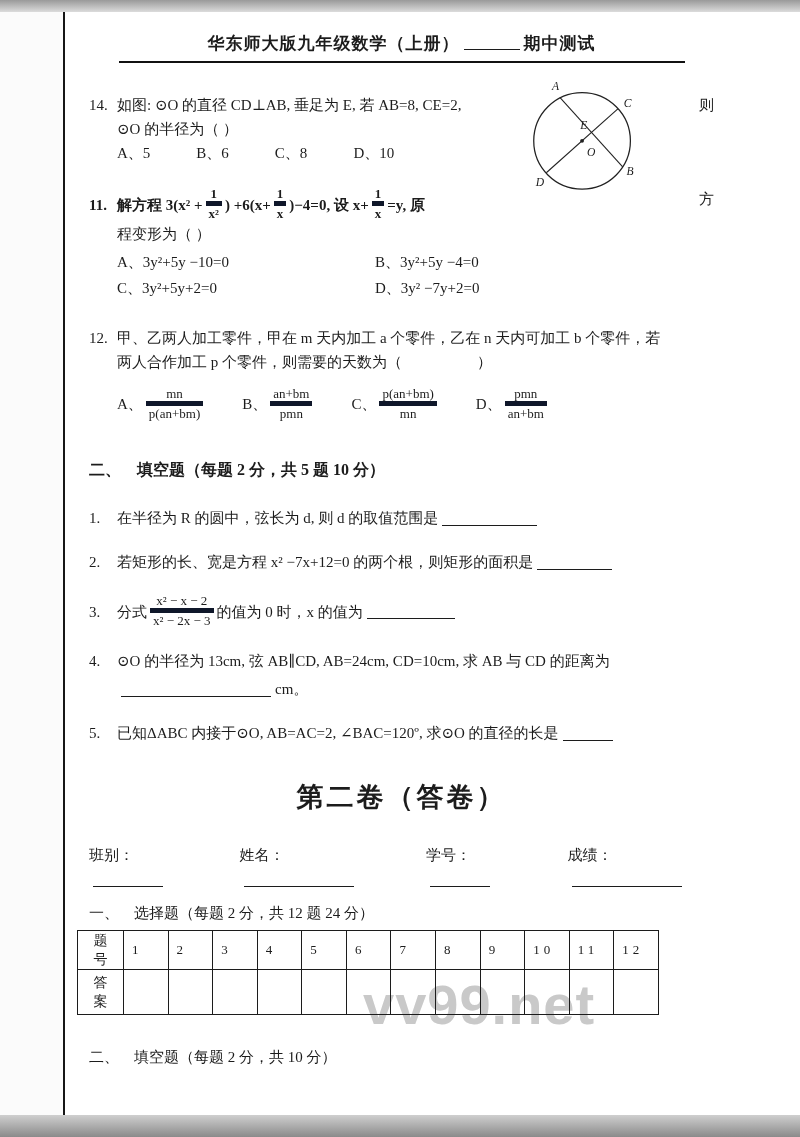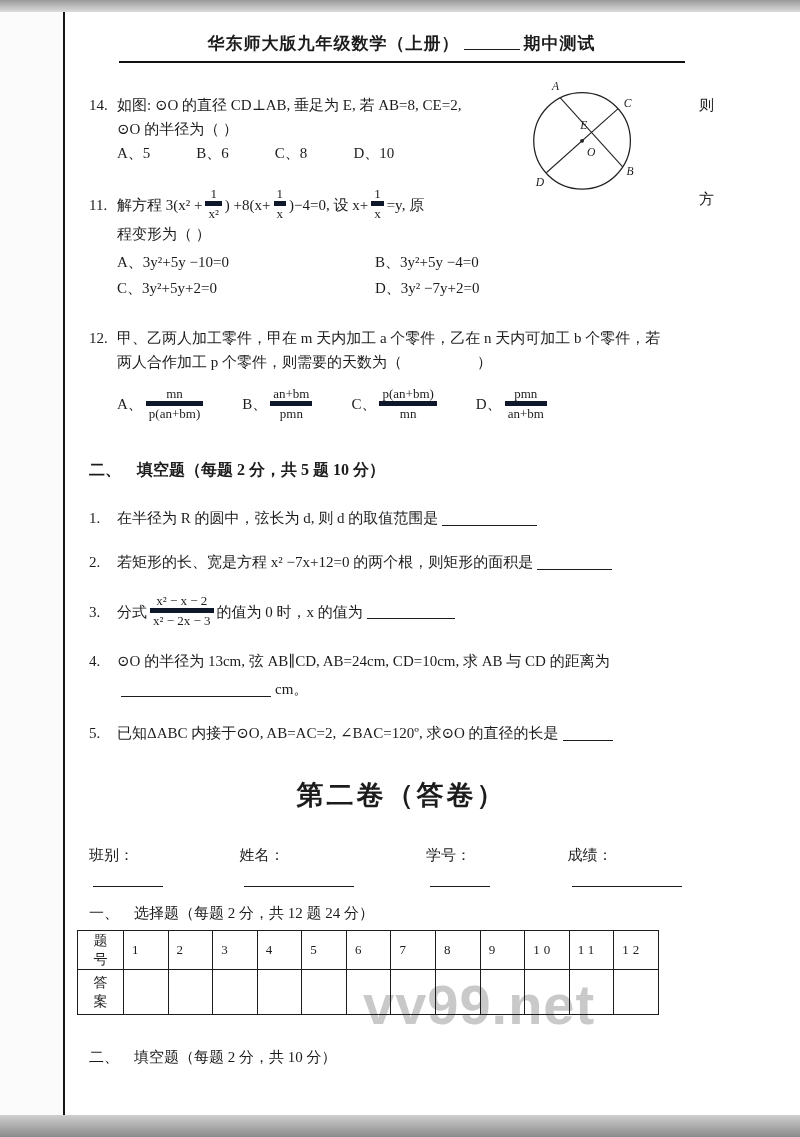--- a/index.html
+++ b/index.html
@@ -29,21 +29,21 @@
 
   .qno { display:inline-block; width:28px; flex:0 0 28px; }
   .qline { min-height:24px; }
   .indent { padding-left:28px; }
   .flexline { display:flex; justify-content:space-between; }
 
   .frac { display:inline-flex; flex-direction:column; text-align:center; vertical-align:middle;
     line-height:15px; font-size:13px; margin:0 3px; position:relative; top:-1px; }
   .frac .num, .frac .den { padding:0 3px; }
   .frac .den { border-top:5px solid #0f172a; }
-  .mathline { display:inline-flex; align-items:center; flex-wrap:nowrap; }
+  .mathline { display:inline-flex; align-items:center; flex-wrap:nowrap;font-weight:bold; }
 
   .q10 { position:relative; margin-top:30px; }
   .q10 .diagram { position:absolute; top:-14px; right:72px; width:116px; height:116px; }
   .dlbl { font-size:12px; font-style:italic; fill:#1c1c1c; font-family:"Liberation Serif",serif; }
   .opts-inline { display:flex; gap:46px; padding-left:28px; }
 
   .q11 { margin-top:22px; }
   .opt-grid { display:grid; grid-template-columns:258px auto; row-gap:2px; padding-left:28px; margin-top:4px; justify-content:start; }
 
   .q12 { margin-top:26px; }
@@ -51,21 +51,21 @@
   .q12-opts .opt { display:inline-flex; align-items:center; }
 
   .sec2-head { margin-top:34px; font-weight:bold; font-size:16px; }
 
   .fill-list { margin-top:4px; }
   .fitem { margin-top:20px; }
   .fitem.first { margin-top:24px; }
   .fitem .fline { display:flex; align-items:center; flex-wrap:nowrap; }
   .i4line2 { padding-left:28px; margin-top:4px; }
 
-  .sheet-title { margin-top:40px; text-align:center; font-size:27px; font-weight:bold; letter-spacing:3px;font-family:Liberation Mono, monospace; }
+  .sheet-title { margin-top:40px; text-align:center; font-size:27px; font-weight:bold; letter-spacing:3px; }
 
   .info-row { margin-top:34px; display:flex; gap:40px; align-items:baseline; }
   .sec-title { margin-top:10px; }
   .sec-title2 { margin-top:30px; }
 
   .ans-table { margin-top:5px; margin-left:-12px; border-collapse:collapse; table-layout:fixed;
     width:582px; font-size:14px; }
   .ans-table td { border:1px solid #1c1c1c; vertical-align:middle; }
   .row-q td { height:39px; }
   .row-a td { height:45px; }
@@ -121,21 +121,21 @@
 
     <div class="q11">
       <div class="qline flexline">
         <span class="mathline">
           <span class="qno">11.</span>
           <span>解方程 3(x² +</span>
           <span class="frac">
               <span class="num">1</span>
               <span class="den">x²</span>
             </span>
-          <span>) +8(x+</span>
+          <span>) +6(x+</span>
           <span class="frac">
               <span class="num">1</span>
               <span class="den">x</span>
             </span>
           <span>)−4=0, 设 x+</span>
           <span class="frac">
               <span class="num">1</span>
               <span class="den">x</span>
             </span>
           <span>=y, 原</span>

